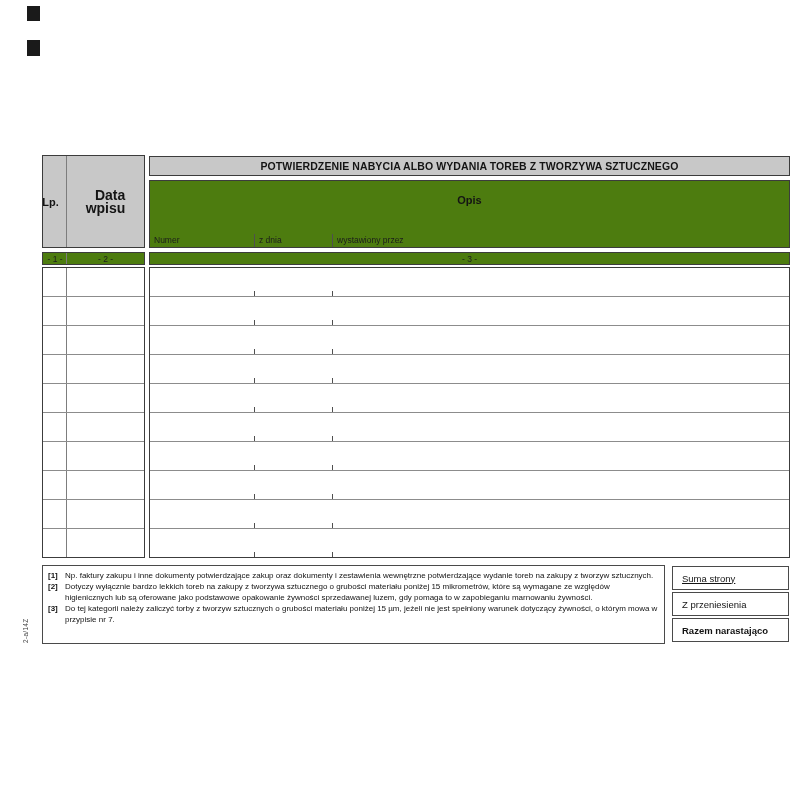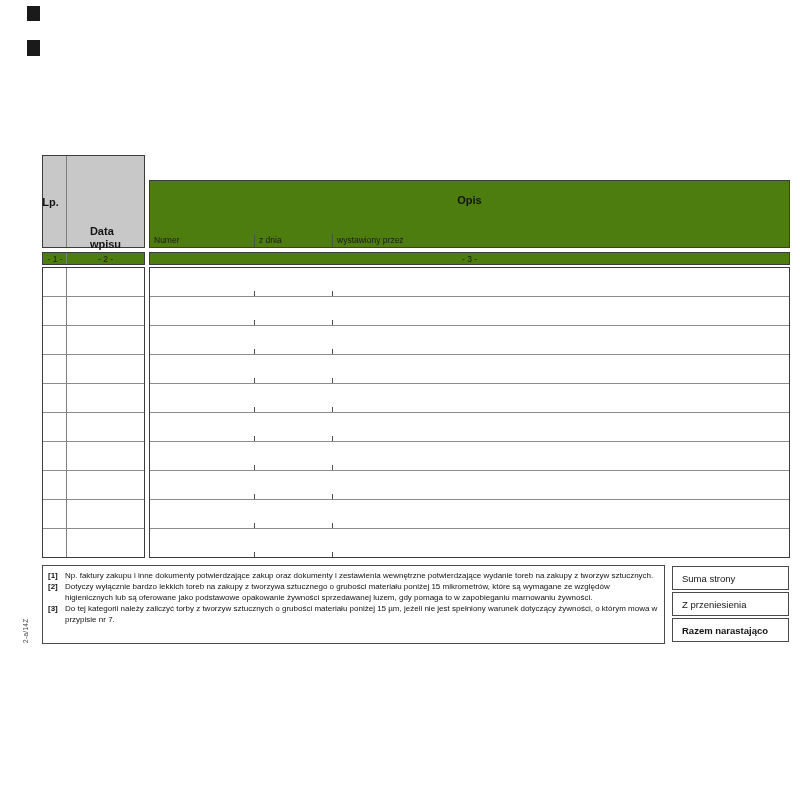--- a/index.html
+++ b/index.html
@@ -29,22 +29,22 @@
   .hdr-left .vdiv, .colnum-left .vdiv, .body-left .vdiv {
     position: absolute; left: 23px; top: 0; bottom: 0; width: 1px; background: #7d7d7d;
   }
   .hdr-lp {
     position: absolute; left: 0; top: 0; width: 15px; height: 100%;
     display: flex; align-items: center; justify-content: center;
     font-weight: bold; font-size: 11px;
   }
   .hdr-data {
     position: absolute; left: 24px; top: 0; right: 0; height: 100%;
-    display: flex; align-items: center; justify-content: center; text-align: left;
-    font-weight: bold; font-size: 11px; line-height: 13px; white-space: pre-line; margin-top: 36px;
+    display: flex; align-items: center; justify-content: center; text-align: right;
+    font-weight: bold; font-size: 14px; line-height: 13px; white-space: pre-line;
   }
 
   .title-bar { left: 149px; top: 156px; width: 641px; height: 20px;
     display: flex; align-items: center; justify-content: center; }
   .title-bar span { font-weight: bold; font-size: 10.5px; letter-spacing: 0.1px; }
 
   .opis-box { left: 149px; top: 180px; width: 641px; height: 68px; }
   .opis-center { position: absolute; top: 13px; left: 0; width: 100%;
     text-align: center; font-weight: bold; font-size: 11px; line-height: 13.5px; }
   .opis-center sup { font-size: 7.5px; font-weight: bold; vertical-align: 4px; margin-left: 3px; }
@@ -75,41 +75,44 @@
   
   .footnotes { left: 42px; top: 565px; width: 623px; height: 79px; border-width: 1px; border-color: #4a4a4a;
     padding: 4px 6px 3px 5px; }
   .fnote { display: flex; font-size: 8px; line-height: 11px; color: #121212; }
   .fnote .marker { width: 17px; flex: none; font-weight: bold; }
   .fnote .txt { flex: 1; }
 
   
   .sumbox { left: 672px; width: 117px; height: 24px; border-width: 1px; border-color: #4a4a4a;
     display: flex; align-items: center; padding-left: 9px; font-size: 9.5px; }
-  .sumbox.b1 { top: 566px; }
+  .sumbox.b1 { top: 566px; text-decoration: underline; }
   .sumbox.b2 { top: 592px; }
   .sumbox.b3 { top: 618px; font-weight: bold; }
 </style>
 </head>
 <body>
 
 <div class="page">
 
   <div class="reg-mark m1"></div>
   <div class="reg-mark m2"></div>
 
   <div class="form-code">2-a/14Z</div>
 
   <div class="box gray hdr-left">
     <div class="vdiv"></div>
     <div class="hdr-lp">Lp.</div>
     <div class="hdr-data">Data
 wpisu</div>
   </div>
 
+  <div class="box gray title-bar">
+    <span>POTWIERDZENIE NABYCIA ALBO WYDANIA TOREB Z TWORZYWA SZTUCZNEGO</span>
+  </div>
 
   <div class="box lgray opis-box">
     <div class="opis-center">
       <div>Opis</div>
     </div>
     <div class="subcol-sep s1"></div>
     <div class="subcol-sep s2"></div>
     <div class="subcol-label l1">Numer</div>
     <div class="subcol-label l2">z dnia</div>
     <div class="subcol-label l3">wystawiony przez</div>

